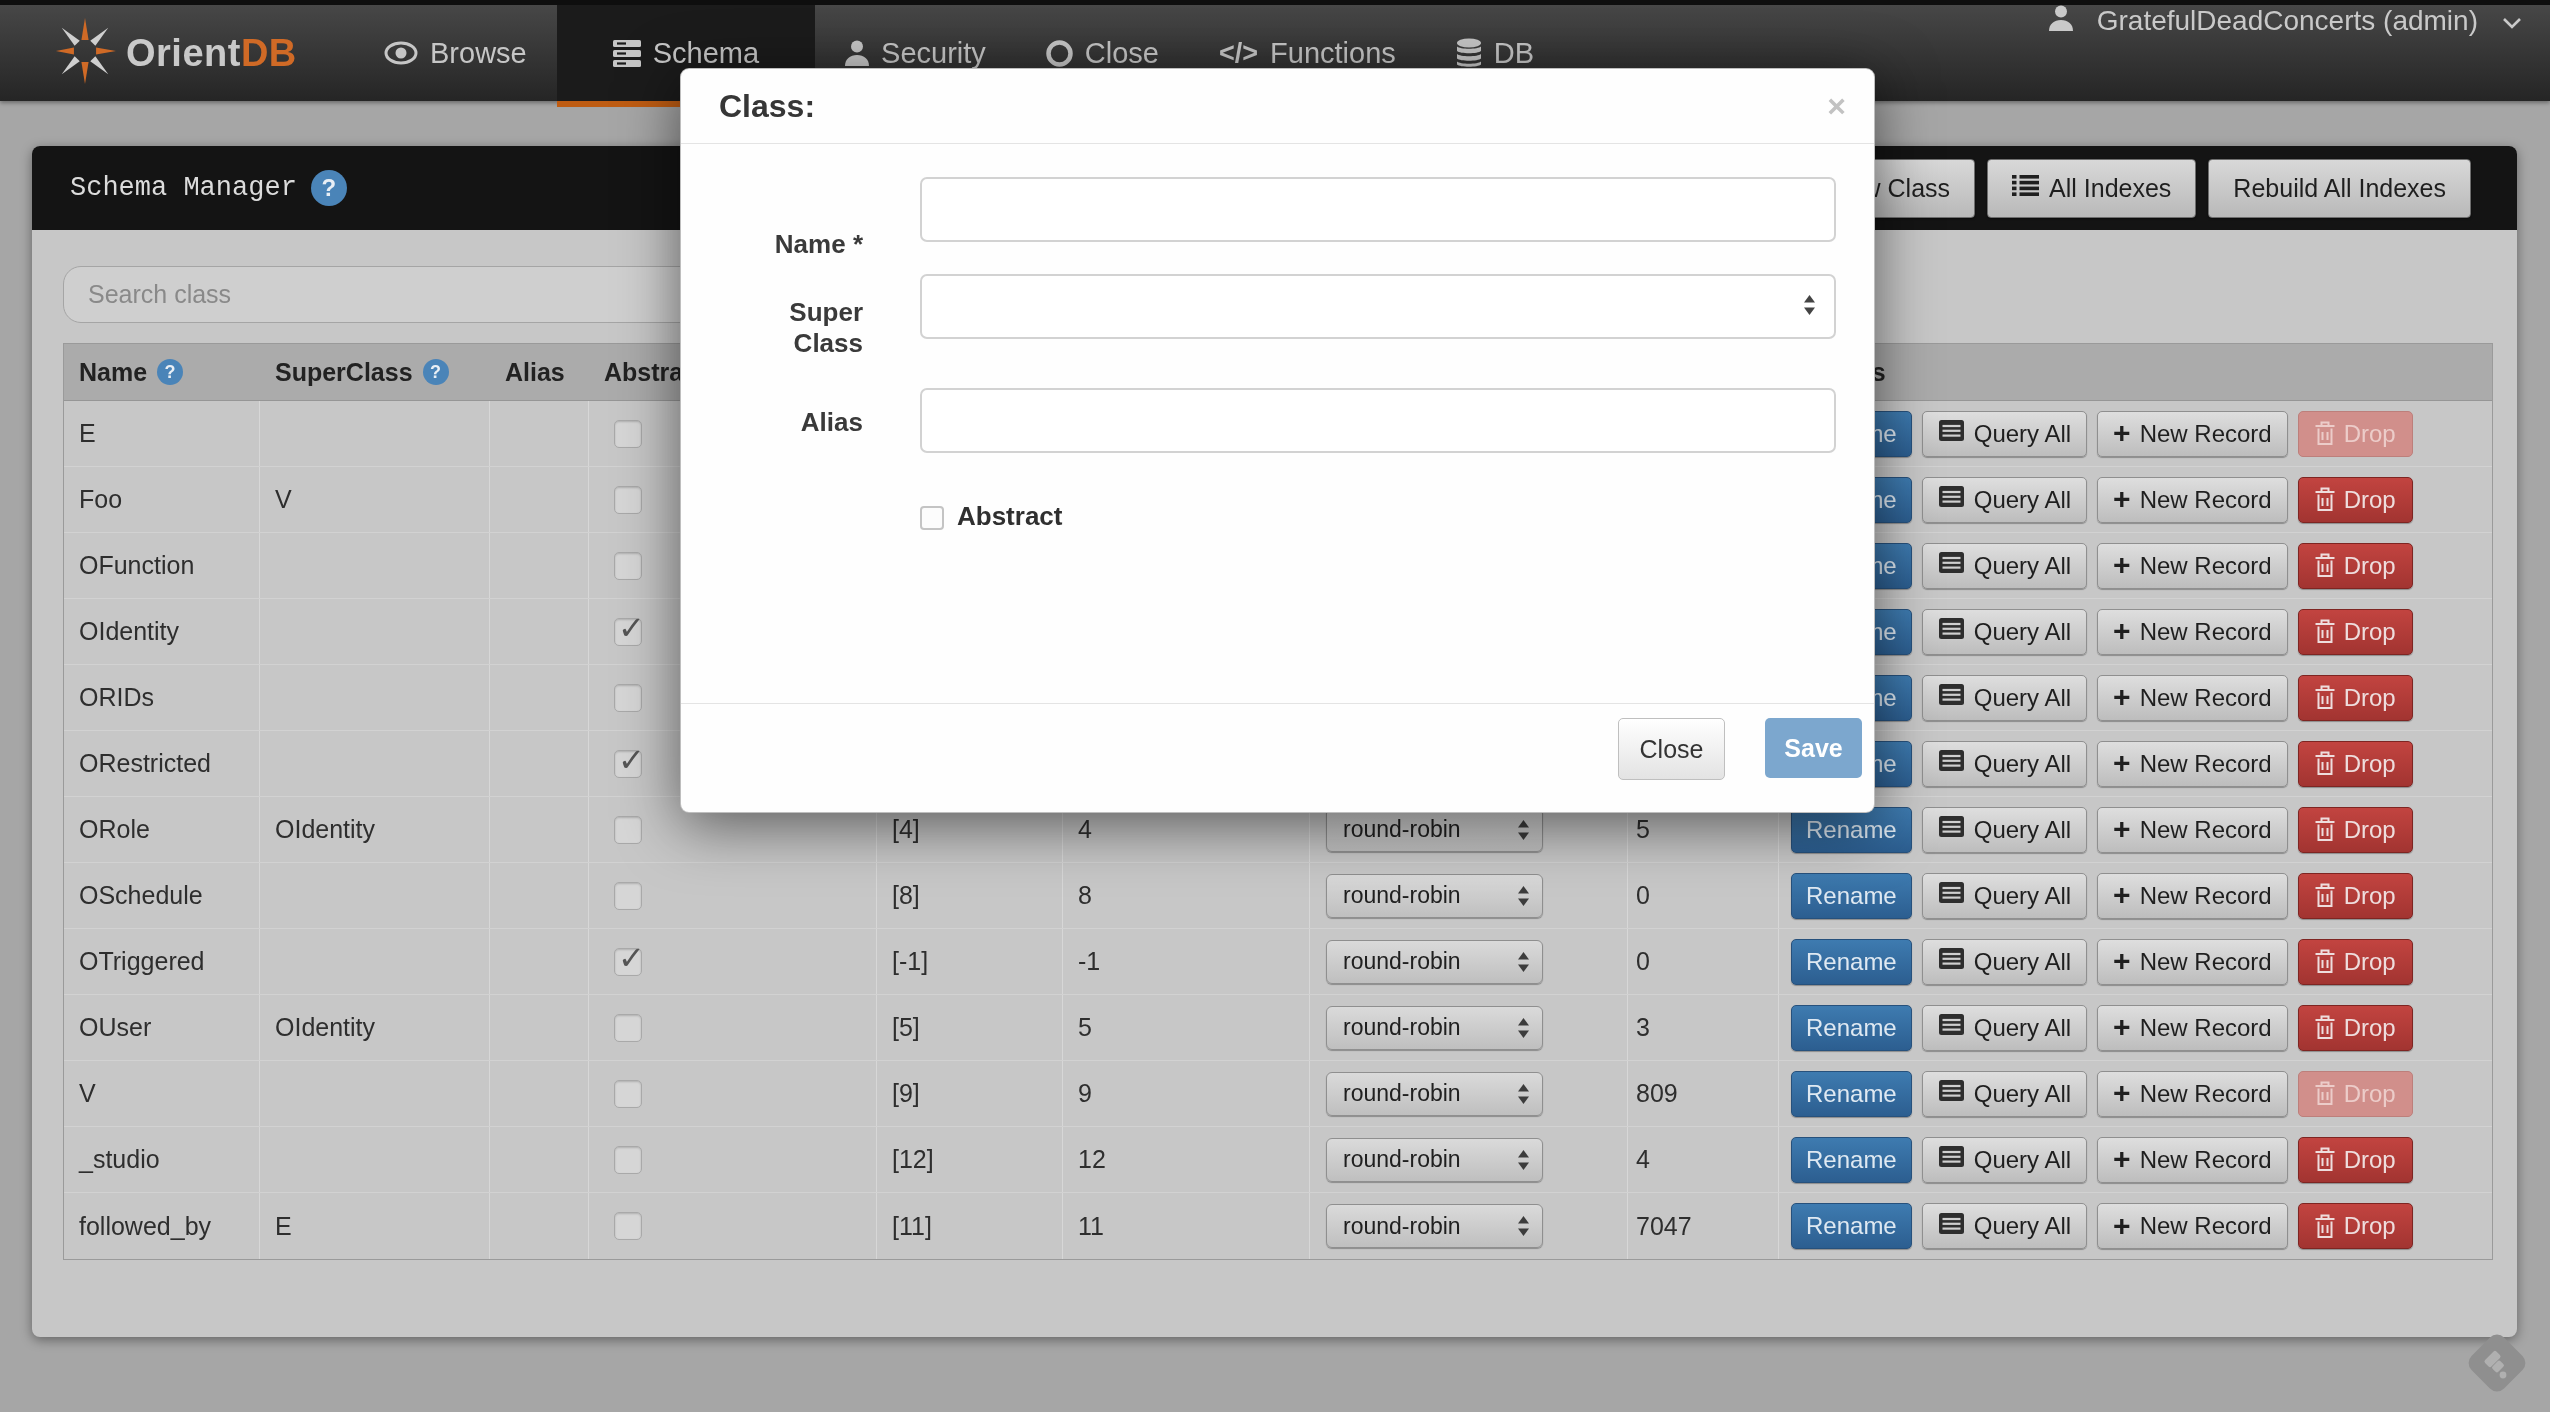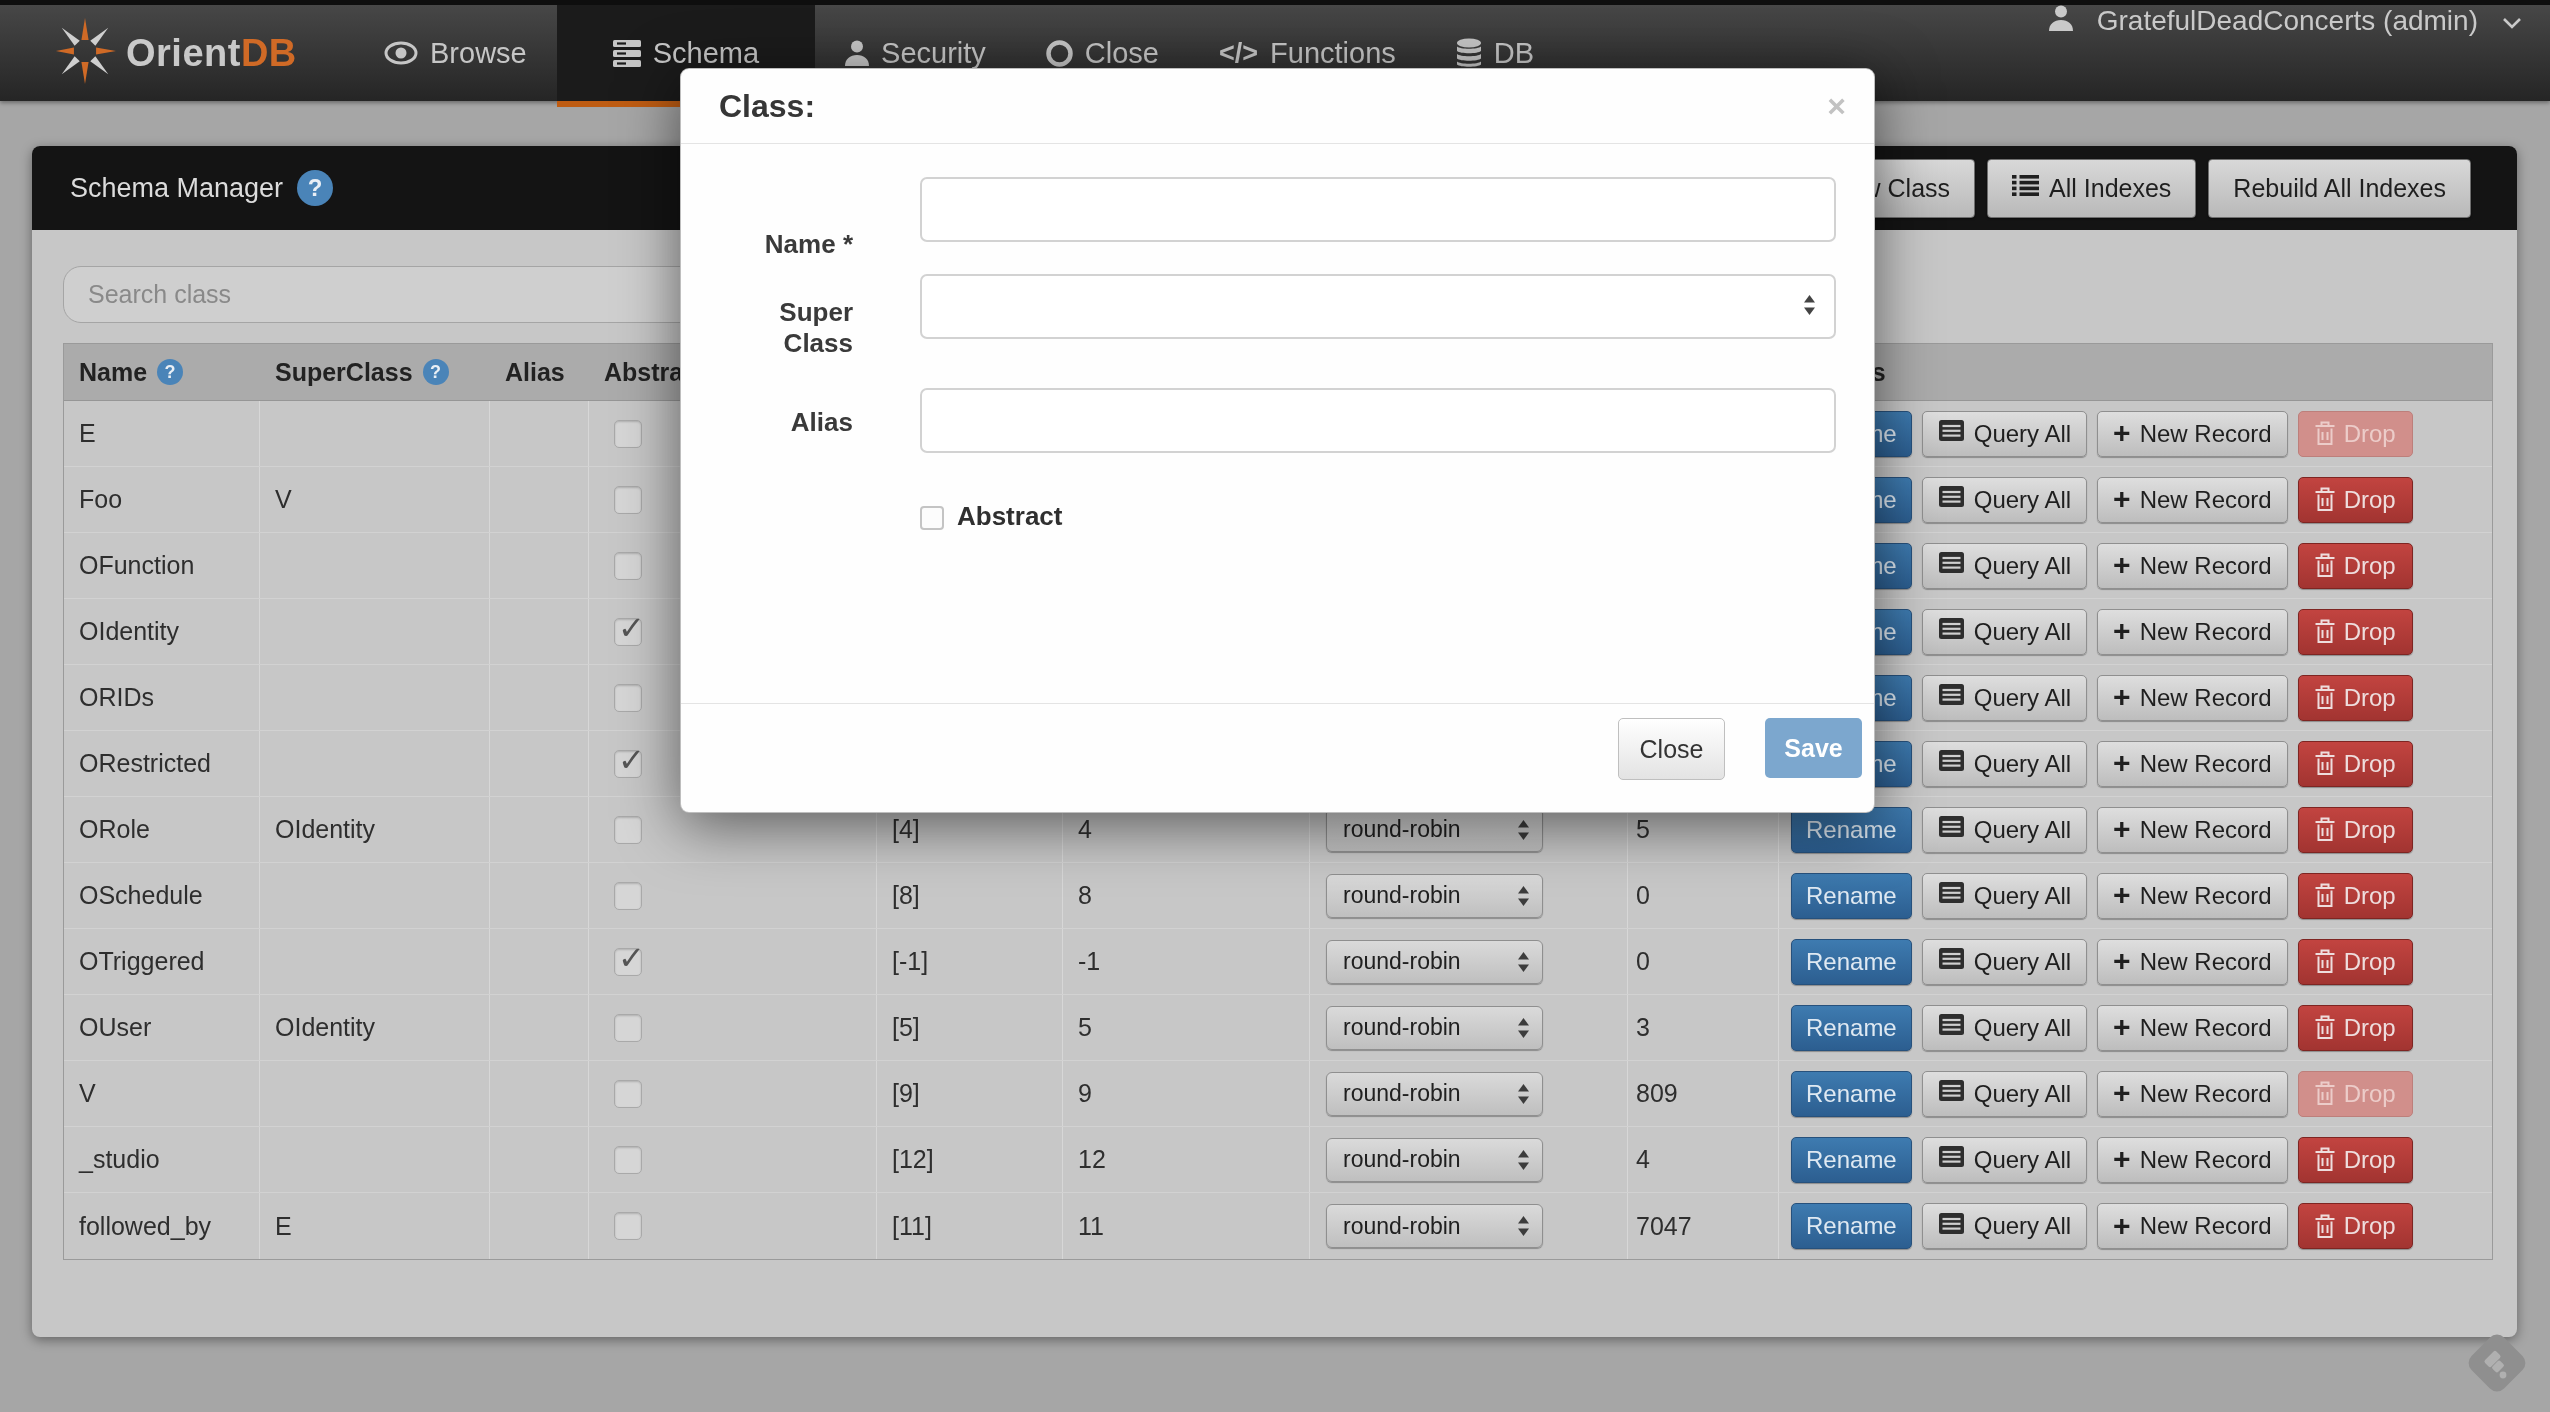--- a/index.html
+++ b/index.html
@@ -21,21 +21,21 @@
   .tab.active{background:#1b1b1b;padding:0 56px;}
   .tab.active::after{content:"";position:absolute;left:0;right:0;bottom:-6px;height:6px;background:#bf5c12;}
   .user{margin-left:auto;display:flex;align-items:flex-start;gap:24px;color:#c9c9c9;
         font-size:28px;padding-right:28px;cursor:pointer;}
 
   
   .panel{position:absolute;left:32px;top:146px;width:2485px;height:1191px;background:#c7c7c7;
          border-radius:8px;box-shadow:0 3px 12px rgba(0,0,0,.4);z-index:1;}
   .panel-header{height:84px;background:#141414;border-radius:8px 8px 0 0;display:flex;
                 align-items:center;padding:0 46px 0 38px;box-sizing:border-box;}
-  .panel-title{color:#dcdcdc;font-size:27px;}
+  .panel-title{color:#dcdcdc;font-size:27px;font-family:Liberation Mono, monospace;}
   .help-badge{width:36px;height:36px;border-radius:50%;background:#4a84b8;color:#e8eef5;
               font-size:24px;font-weight:bold;display:inline-flex;align-items:center;
               justify-content:center;margin-left:14px;cursor:pointer;}
   .panel-actions{margin-left:auto;display:flex;gap:12px;}
   .hbtn{height:57px;padding:0 24px;display:inline-flex;align-items:center;gap:10px;
         background:linear-gradient(#d8d8d8,#b9b9b9);border:1px solid #6e6e6e;border-radius:4px;
         font-size:25px;color:#1f1f1f;cursor:pointer;box-shadow:0 1px 2px rgba(0,0,0,.5);}
 
   
   .search-input{position:absolute;left:31px;top:120px;width:900px;height:57px;box-sizing:border-box;
@@ -75,21 +75,21 @@
   .btn-drop.disabled{background:#d18f8b;border:1px solid #bd7f7b;color:#ecccc9;box-shadow:none;}
 
   
   .modal{position:absolute;left:680px;top:68px;width:1195px;height:745px;background:#fefefe;
          border-radius:9px;border:1px solid rgba(0,0,0,.25);z-index:50;
          box-shadow:0 12px 60px rgba(0,0,0,.55);box-sizing:border-box;}
   .modal-header{height:75px;border-bottom:1px solid #e4e4e4;display:flex;align-items:center;
                 padding:0 28px 0 38px;box-sizing:border-box;}
   .modal-title{font-size:32px;font-weight:bold;color:#363636;}
   .modal-close{margin-left:auto;font-size:32px;font-weight:bold;color:#c2c2c2;cursor:pointer;line-height:1;}
-  .mlabel{position:absolute;width:172px;text-align:right;font-size:26px;font-weight:bold;color:#3a3a3a;}
+  .mlabel{position:absolute;width:172px;text-align:right;font-size:26px;font-weight:bold;color:#3a3a3a;padding-left:10px;}
   .minput{position:absolute;left:239px;width:916px;height:65px;box-sizing:border-box;
           border:2px solid #d2d2d2;border-radius:7px;background:#fff;font-size:25px;
           padding:0 16px;outline:none;color:#333;}
   .mselect{position:absolute;left:239px;width:916px;height:65px;box-sizing:border-box;
            border:2px solid #d2d2d2;border-radius:7px;background:#fff;display:flex;
            align-items:center;padding:0 18px;cursor:pointer;color:#444;}
   .mselect .arrows{margin-left:auto;color:#444;}
   .mcheck{position:absolute;left:239px;top:437px;width:24px;height:24px;border:2px solid #c4c4c4;
           border-radius:4px;background:#fcfcfc;cursor:pointer;box-sizing:border-box;}
   .mcheck-label{position:absolute;left:276px;top:432px;font-size:26px;font-weight:bold;color:#2f2f2f;}

